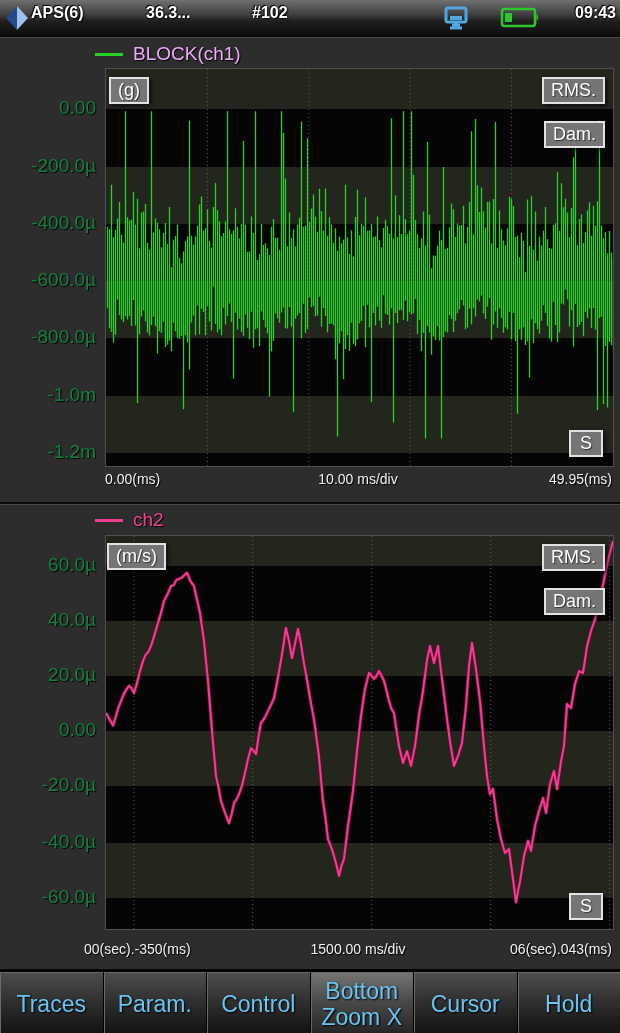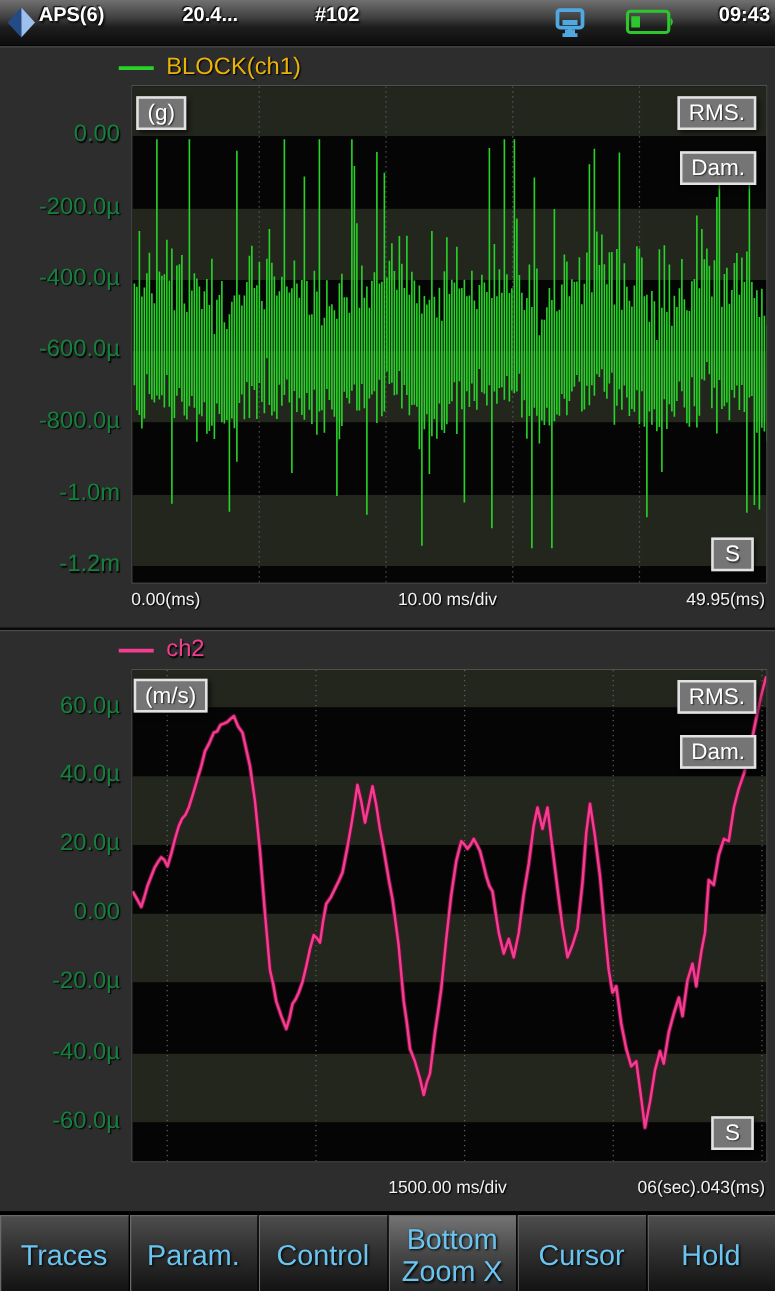--- a/index.html
+++ b/index.html
@@ -53,21 +53,21 @@
 <div id="screen">
 
   <div class="statusbar">
     <span class="nav-diamond">
       <svg width="24" height="26" viewBox="0 0 24 26">
         <polygon points="12,1 23,13 12,25" fill="#9dc1ec"></polygon>
         <polygon points="12,1 1,13 12,25" fill="#254b86"></polygon>
       </svg>
     </span>
     <span class="sb-text" style="left:31px">APS(6)</span>
-    <span class="sb-text" style="left:146px">20.4...</span>
+    <span class="sb-text" style="left:146px">36.3...</span>
     <span class="sb-text" style="left:252px">#102</span>
     <span class="net-icon">
       <svg width="28" height="25" viewBox="0 0 28 25">
         <rect x="4" y="2" width="20" height="14" rx="2" fill="none" stroke="#4fa8e0" stroke-width="3"></rect>
         <rect x="8" y="10" width="12" height="4" fill="#4fa8e0"></rect>
         <path d="M14 16 L14 19 M8 22 L20 22 M10 19 L18 19" stroke="#4fa8e0" stroke-width="3" fill="none"></path>
       </svg>
     </span>
     <span class="batt-icon">
       <svg width="44" height="22" viewBox="0 0 44 22">
@@ -76,21 +76,21 @@
         <path d="M36.5 7 Q40 10.5 36.5 14 Z" fill="#2ec62e"></path>
       </svg>
     </span>
     <span class="sb-text" style="right:4px">09:43</span>
   </div>
 
   <div class="panel" id="panel1"></div>
 
   <div class="legend" style="left:95px;top:44px">
     <span class="legend-dash" style="background: rgb(40, 210, 40);"></span>
-    <span class="legend-label" id="leg1" style="color: #eab308;">BLOCK(ch1)</span>
+    <span class="legend-label" id="leg1" style="color: #f0abfc;">BLOCK(ch1)</span>
   </div>
 
   <div class="plot" style="left:105px;top:68px;width:507px;height:397px">
     <svg id="wave1" width="507" height="397">
         <rect x="0" y="0" width="507" height="40" fill="#22261d"></rect>
         <rect x="0" y="40" width="507" height="58" fill="#050505"></rect>
         <rect x="0" y="98" width="507" height="57" fill="#22261d"></rect>
         <rect x="0" y="155" width="507" height="57" fill="#050505"></rect>
         <rect x="0" y="212" width="507" height="57" fill="#22261d"></rect>
         <rect x="0" y="269" width="507" height="58" fill="#050505"></rect>
@@ -154,20 +154,21 @@
   <span class="ylab" style="top:719px">0.00</span>
   <span class="ylab" style="top:774px">-20.0µ</span>
   <span class="ylab" style="top:831px">-40.0µ</span>
   <span class="ylab" style="top:886px">-60.0µ</span>
 
   <span class="obox" style="left:107px;top:543px">(m/s)</span>
   <span class="obox" style="right:15px;top:544px">RMS.</span>
   <span class="obox" style="right:15px;top:588px">Dam.</span>
   <span class="obox" style="right:17px;top:893px;padding:1px 9px">S</span>
 
+  <span class="xlab" style="left:84px;top:941px">00(sec).-350(ms)</span>
   <span class="xlab xcenter" style="left:358px;top:941px">1500.00 ms/div</span>
   <span class="xlab" style="right:8px;top:941px">06(sec).043(ms)</span>
 
   <div class="menu">
     <div class="menu-btn" style="color: rgb(106, 196, 240);">
       <span>Traces</span>
     </div>
     <div class="menu-btn" style="color: rgb(106, 196, 240);">
       <span>Param.</span>
     </div>

